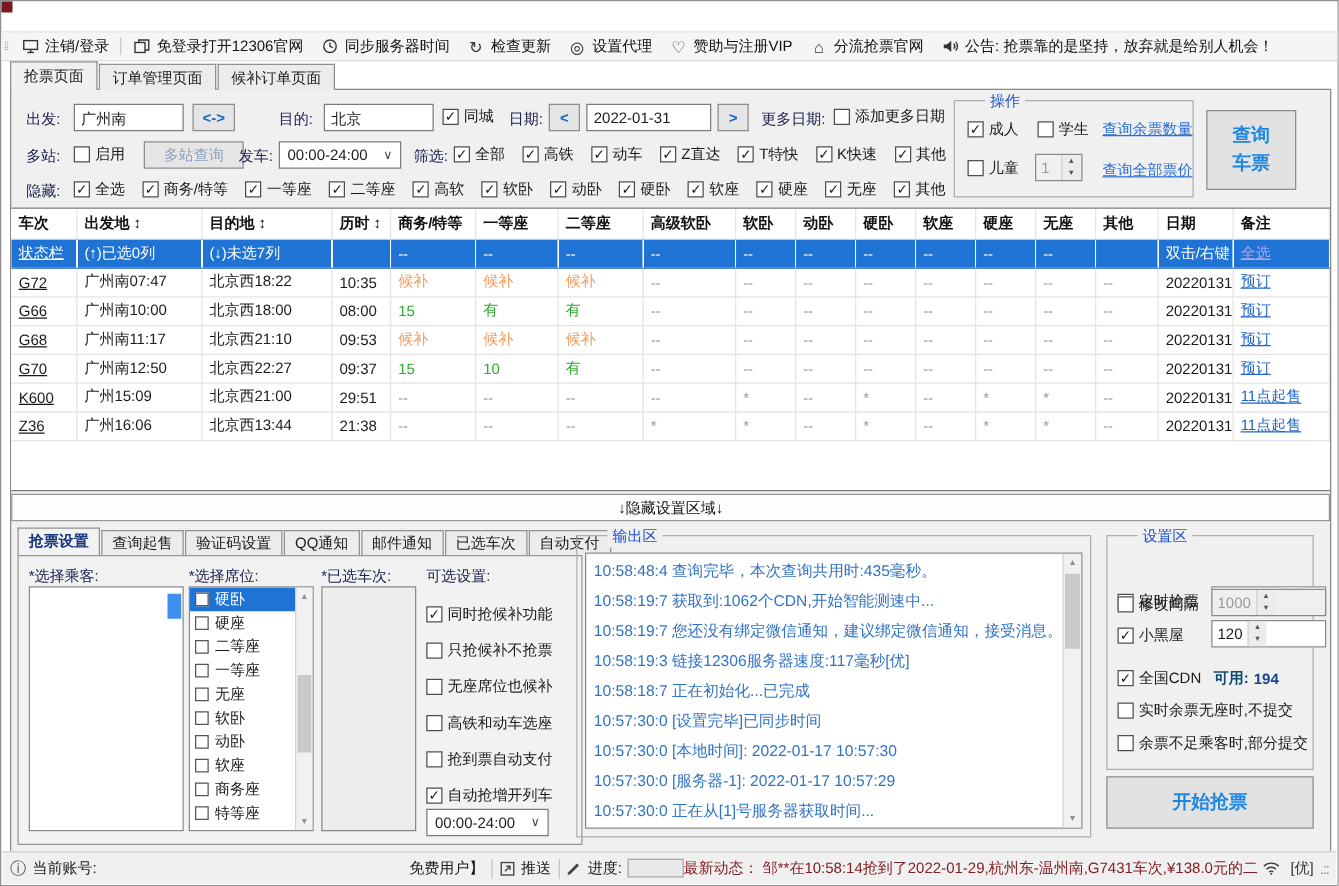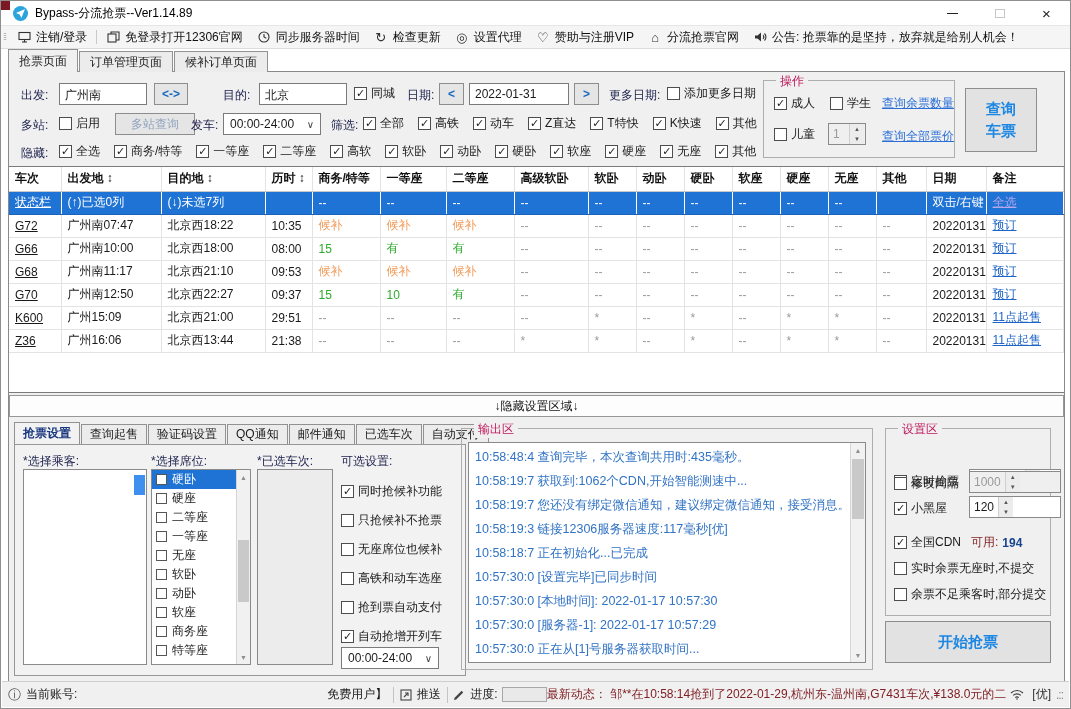--- a/index.html
+++ b/index.html
@@ -42,21 +42,21 @@
   .cb .box{width:13px;height:13px;background:#fff;border:1px solid #4d4d4d;display:inline-flex;align-items:center;justify-content:center;flex:none;}
   .cb.checked .box::after{content:"✓";font-size:11px;font-weight:bold;color:#1a1a1a;margin-top:-1px;}
   .cbrow{position:absolute;display:flex;gap:14px;align-items:center;}
   .spin{display:inline-flex;height:22px;background:#fff;border:1px solid #8a8a8a;}
   .spin .sval{padding:3px 4px;min-width:20px;}
   .spin .sarrows{width:15px;border-left:1px solid #cfcfcf;background:#ececec;display:flex;flex-direction:column;}
   .spin .sarrows span{flex:1;display:flex;align-items:center;justify-content:center;font-size:6px;color:#555;}
   .spin.disabled{background:#efefef;}
   .spin.disabled .sval{color:#9a9a9a;}
   .group{position:absolute;border:1px solid #aeaeae;}
-  .glabel{position:absolute;top:-8px;left:12px;background:#f0f0f0;padding:0 4px;color:#be185d;}
+  .glabel{position:absolute;top:-8px;left:24px;background:#f0f0f0;padding:0 4px;color:#1d4ed8;}
   .link{color:#2a6fd6;text-decoration:underline;cursor:pointer;white-space:nowrap;}
 
   
   .bigbtn{position:absolute;background:#e2e2e2;border:1px solid #8d8d8d;display:flex;flex-direction:column;align-items:center;justify-content:center;color:#1d87e4;font-weight:bold;font-size:15px;line-height:1.45;}
 
   
   .tablewrap{position:absolute;left:0;top:94px;width:1055px;height:227px;background:#fff;border-top:1px solid #7b7b7b;border-bottom:1px solid #7b7b7b;overflow:hidden;}
   table.grid{border-collapse:collapse;table-layout:fixed;width:100%;}
   .grid th{height:24px;font-weight:600;text-align:left;padding:0 0 0 6px;border-right:1px solid #e3e3e3;border-bottom:1px solid #c9c9c9;white-space:nowrap;overflow:hidden;background:#fff;color:#111;}
   .grid td{height:23px;padding:0 0 0 6px;border-right:1px solid #e3e3e3;border-bottom:1px solid #e3e3e3;white-space:nowrap;overflow:hidden;}
@@ -86,54 +86,37 @@
   .vscroll{position:absolute;top:0;right:0;bottom:0;width:14px;background:#f1f1f1;border-left:1px solid #d5d5d5;}
   .vscroll .arr{position:absolute;left:0;right:0;height:14px;display:flex;align-items:center;justify-content:center;font-size:7px;color:#8f8f8f;}
   .vscroll .arr.dn{bottom:0;}
   .vscroll .thumb{position:absolute;left:1px;right:1px;background:#c9c9c9;}
   .optcol .cb{position:absolute;left:0;}
   .loglines{position:absolute;left:6px;top:13px;right:6px;bottom:6px;background:#fff;border:1px solid #8a8a8a;overflow:hidden;padding:2px 6px;}
   .log-line{color:#3173c4;font-size:12.5px;line-height:24px;white-space:nowrap;}
   .setrow{position:absolute;left:8px;display:flex;align-items:center;}
   .setrow .spin{position:absolute;left:75px;top:-4px;width:92px;}
   .cdnval{color:#18448e;font-weight:bold;margin-left:4px;}
-  .cdnlbl{color:#7f1d1d;font-weight:normal;margin-left:10px;}
+  .cdnlbl{color:#0c4a6e;font-weight:bold;margin-left:10px;}
 
   
   .statusbar{position:absolute;left:1px;right:1px;bottom:1px;height:26px;background:#f0f0f0;border-top:1px solid #cfcfcf;display:flex;align-items:center;padding:0 6px;white-space:nowrap;overflow:hidden;}
   .sb-sep{width:1px;height:16px;background:#c4c4c4;margin:0 6px;}
   .sb-icon{color:#555;font-size:13px;margin-right:5px;display:inline-flex;align-items:center;}
   .progress{width:95px;height:15px;border:1px solid #a8a8a8;background:#e9e9e9;margin-left:4px;}
   .latest{color:#801f24;margin-left:auto;}
   .sigq{color:#333;margin:0 3px;}
   .gripdots{color:#8a8a8a;letter-spacing:-1px;margin-left:2px;}
 </style>
 </head>
 <body>
 
 <div class="window">
   <div class="corner"></div>
 
-  <div class="titlebar">
-    <span class="app-icon">
-      <svg width="9" height="9" viewBox="0 0 10 10">
-          <polygon points="0,4.5 10,0 6,10 4,6" fill="#fff"></polygon>
-        </svg>
-    </span>
-    <span class="title-text">Bypass-分流抢票--Ver1.14.89</span>
-    <div class="wc">
-      <div class="wc-min">
-          <span></span>
-        </div>
-      <div class="wc-max">
-          <span></span>
-        </div>
-      <div class="wc-close">×</div>
-    </div>
-  </div>
 
   <div class="toolbar">
     <span class="grip">⁞⁞</span>
     <span class="titem">
       <span class="ticon">
           <svg width="13" height="12" viewBox="0 0 13 12" fill="none" stroke="#333" stroke-width="1.1">
             <rect x="1" y="1.5" width="11" height="7"></rect>
             <line x1="4" y1="11" x2="9" y2="11"></line>
             <line x1="6.5" y1="8.5" x2="6.5" y2="11"></line>
           </svg>

